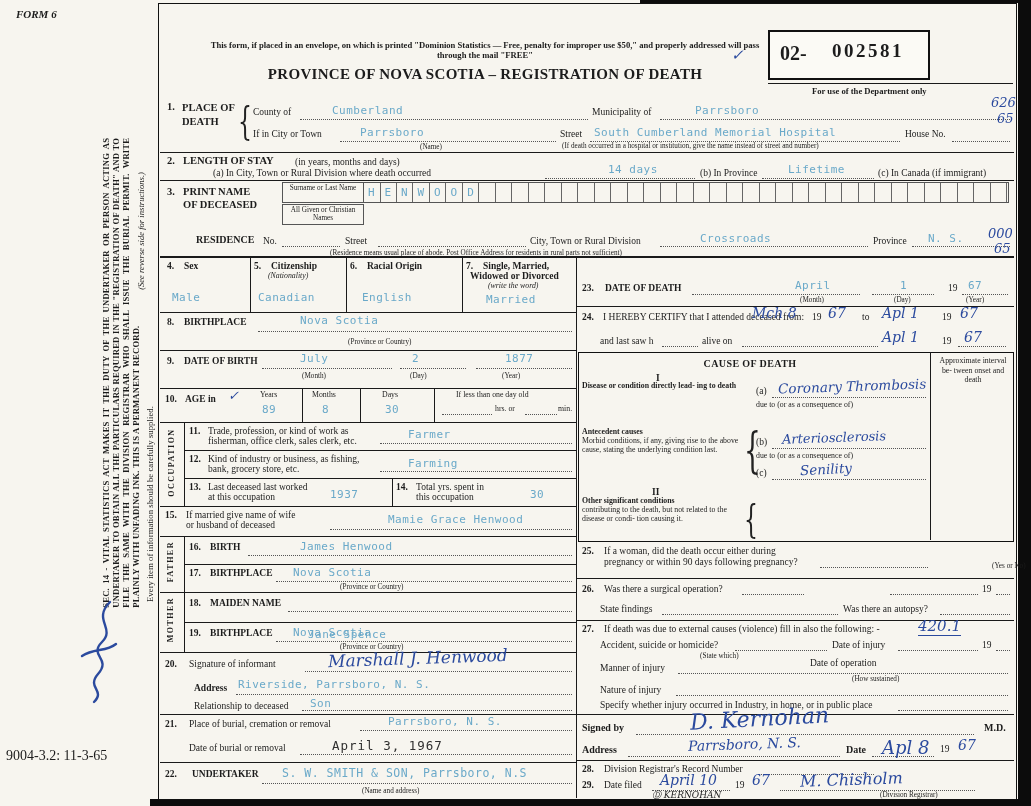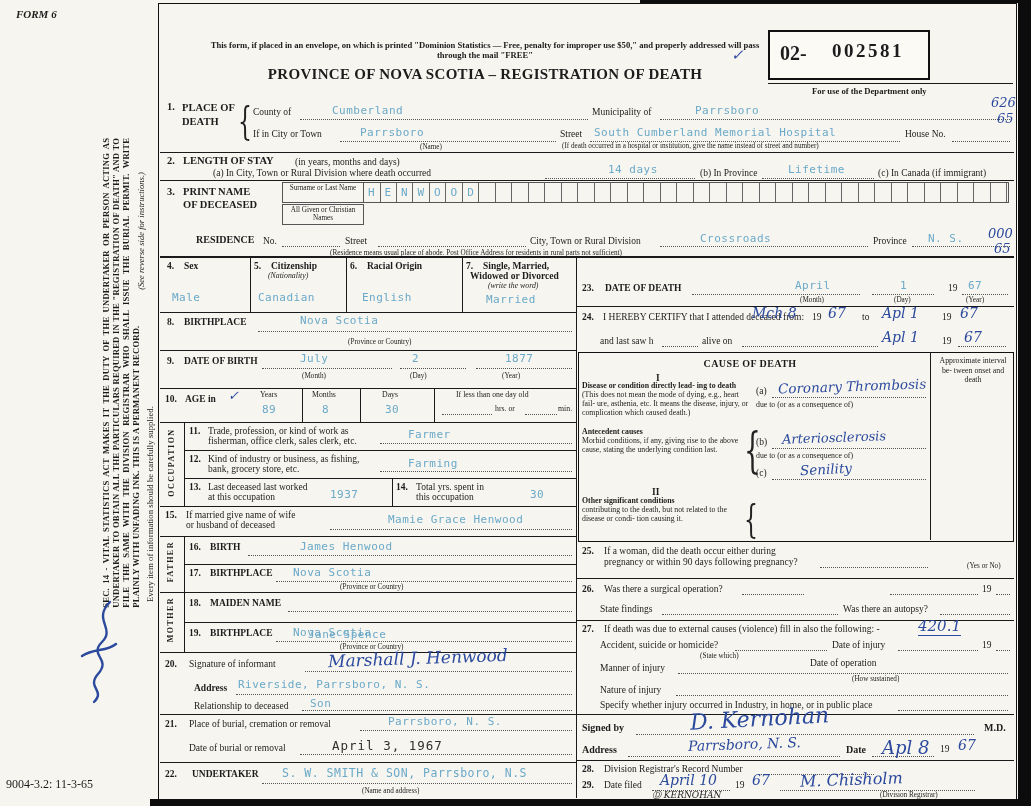--- a/index.html
+++ b/index.html
@@ -29,21 +29,21 @@
 </head>
 <body>
 
 <div id="page">
 
   <div class="a strip" style="left:1018px;top:0;width:13px;height:806px;"></div>
   <div class="a strip" style="left:150px;top:799px;width:881px;height:7px;"></div>
   <div class="a strip" style="left:640px;top:0;width:378px;height:3px;"></div>
 
   <div class="a l lb" style="left:16px;top:8px;font-size:11px;font-style:italic;">FORM 6</div>
-  <div class="a l" style="left:6px;top:778px;font-size:12px;">9004-3.2: 11-3-65</div>
+  <div class="a l" style="left:6px;top:748px;font-size:14px;">9004-3.2: 11-3-65</div>
 
   <div class="a rot l lb wrap" style="left:-113px;top:353px;width:470px;font-size:8.6px;text-align:justify;letter-spacing:.2px;">SEC. 14 - VITAL STATISTICS ACT MAKES IT THE DUTY OF THE UNDERTAKER OR PERSON ACTING AS UNDERTAKER TO OBTAIN ALL THE PARTICULARS REQUIRED IN THE "REGISTRATION OF DEATH" AND TO FILE THE SAME WITH THE DIVISION REGISTRAR WHO SHALL ISSUE THE BURIAL PERMIT. WRITE PLAINLY WITH UNFADING INK. THIS IS A PERMANENT RECORD.</div>
   <div class="a rot l it" style="left:52px;top:226px;width:180px;font-size:8.6px;text-align:center;">(See reverse side for instructions.)</div>
   <div class="a rot l" style="left:5px;top:499px;width:290px;font-size:8.8px;text-align:center;">Every item of information should be carefully supplied.</div>
 
   <svg class="a" style="left:72px;top:598px;" width="52" height="108" viewBox="0 0 52 108">
     <path d="M38,4 C20,22 44,30 30,44 C16,58 40,60 26,76 C14,90 34,92 22,104 M10,58 C22,50 34,54 44,46" fill="none" stroke="#2b4a9e" stroke-width="2.4" stroke-linecap="round"></path>
   </svg>
 
   <div class="a" style="left:158px;top:3px;width:857px;height:795px;border:1.6px solid #111;"></div>
@@ -336,21 +336,20 @@
   <div class="a dl" style="left:958px;top:345px;width:48px;"></div>
   <span class="a script" style="left:964px;top:329px;font-size:14px;">67</span>
 
   <div class="a" style="left:578px;top:352px;width:434px;height:188px;border:1.5px solid #111;"></div>
   <div class="a vl" style="left:930px;top:352px;height:188px;"></div>
   <div class="a l sm wrap" style="left:936px;top:356px;width:74px;text-align:center;line-height:1.25;">Approximate interval be- tween onset and death</div>
   <div class="a l lb" style="left:600px;top:358px;width:300px;text-align:center;font-size:10px;letter-spacing:.4px;">CAUSE OF DEATH</div>
 
   <span class="a l lb" style="left:656px;top:373px;">I</span>
   <span class="a l lb sm wrap" style="left:582px;top:382px;width:168px;white-space:normal;">Disease or condition directly lead- ing to death</span>
-  <div class="a l sm wrap" style="left:582px;top:391px;width:168px;">(This does not mean the mode of dying, e.g., heart fail- ure, asthenia, etc. It means the disease, injury, or complication which caused death.)</div>
   <span class="a l" style="left:756px;top:386px;">(a)</span>
   <div class="a dl" style="left:772px;top:396px;width:154px;"></div>
   <span class="a script" style="left:778px;top:378px;font-size:13.5px;transform:rotate(-2deg);">Coronary Thrombosis</span>
   <span class="a l sm" style="left:756px;top:401px;">due to (or as a consequence of)</span>
 
   <span class="a l lb sm" style="left:582px;top:428px;">Antecedent causes</span>
   <div class="a l sm wrap" style="left:582px;top:437px;width:168px;">Morbid conditions, if any, giving rise to the above cause, stating the underlying condition last.</div>
   <span class="a brace" style="left:744px;top:426px;font-size:48px;">{</span>
   <span class="a l" style="left:756px;top:437px;">(b)</span>
   <div class="a dl" style="left:772px;top:447px;width:154px;"></div>
@@ -362,21 +361,21 @@
 
   <span class="a l lb" style="left:652px;top:487px;">II</span>
   <span class="a l lb sm wrap" style="left:582px;top:497px;width:168px;white-space:normal;">Other significant conditions</span>
   <div class="a l sm wrap" style="left:582px;top:506px;width:168px;">contributing to the death, but not related to the disease or condi- tion causing it.</div>
   <span class="a brace" style="left:744px;top:498px;font-size:40px;">{</span>
 
   <span class="a l lb" style="left:582px;top:546px;">25.</span>
   <span class="a l" style="left:604px;top:546px;">If a woman, did the death occur either during</span>
   <span class="a l" style="left:604px;top:557px;">pregnancy or within 90 days following pregnancy?</span>
   <div class="a dl" style="left:820px;top:566px;width:108px;"></div>
-  <span class="a l xs" style="left:967px;top:562px;">(Yes or No)</span>
+  <span class="a l xs" style="left:992px;top:562px;">(Yes or No)</span>
 
   <div class="a hl" style="left:576px;top:578px;width:438px;"></div>
 
   <span class="a l lb" style="left:582px;top:584px;">26.</span>
   <span class="a l" style="left:604px;top:584px;">Was there a surgical operation?</span>
   <div class="a dl" style="left:742px;top:593px;width:62px;"></div>
   <span class="a l" style="left:810px;top:612px;margin-top:46px;">Date of operation</span>
   <div class="a dl" style="left:890px;top:593px;width:88px;"></div>
   <span class="a l" style="left:982px;top:584px;">19</span>
   <div class="a dl" style="left:996px;top:593px;width:14px;"></div>

